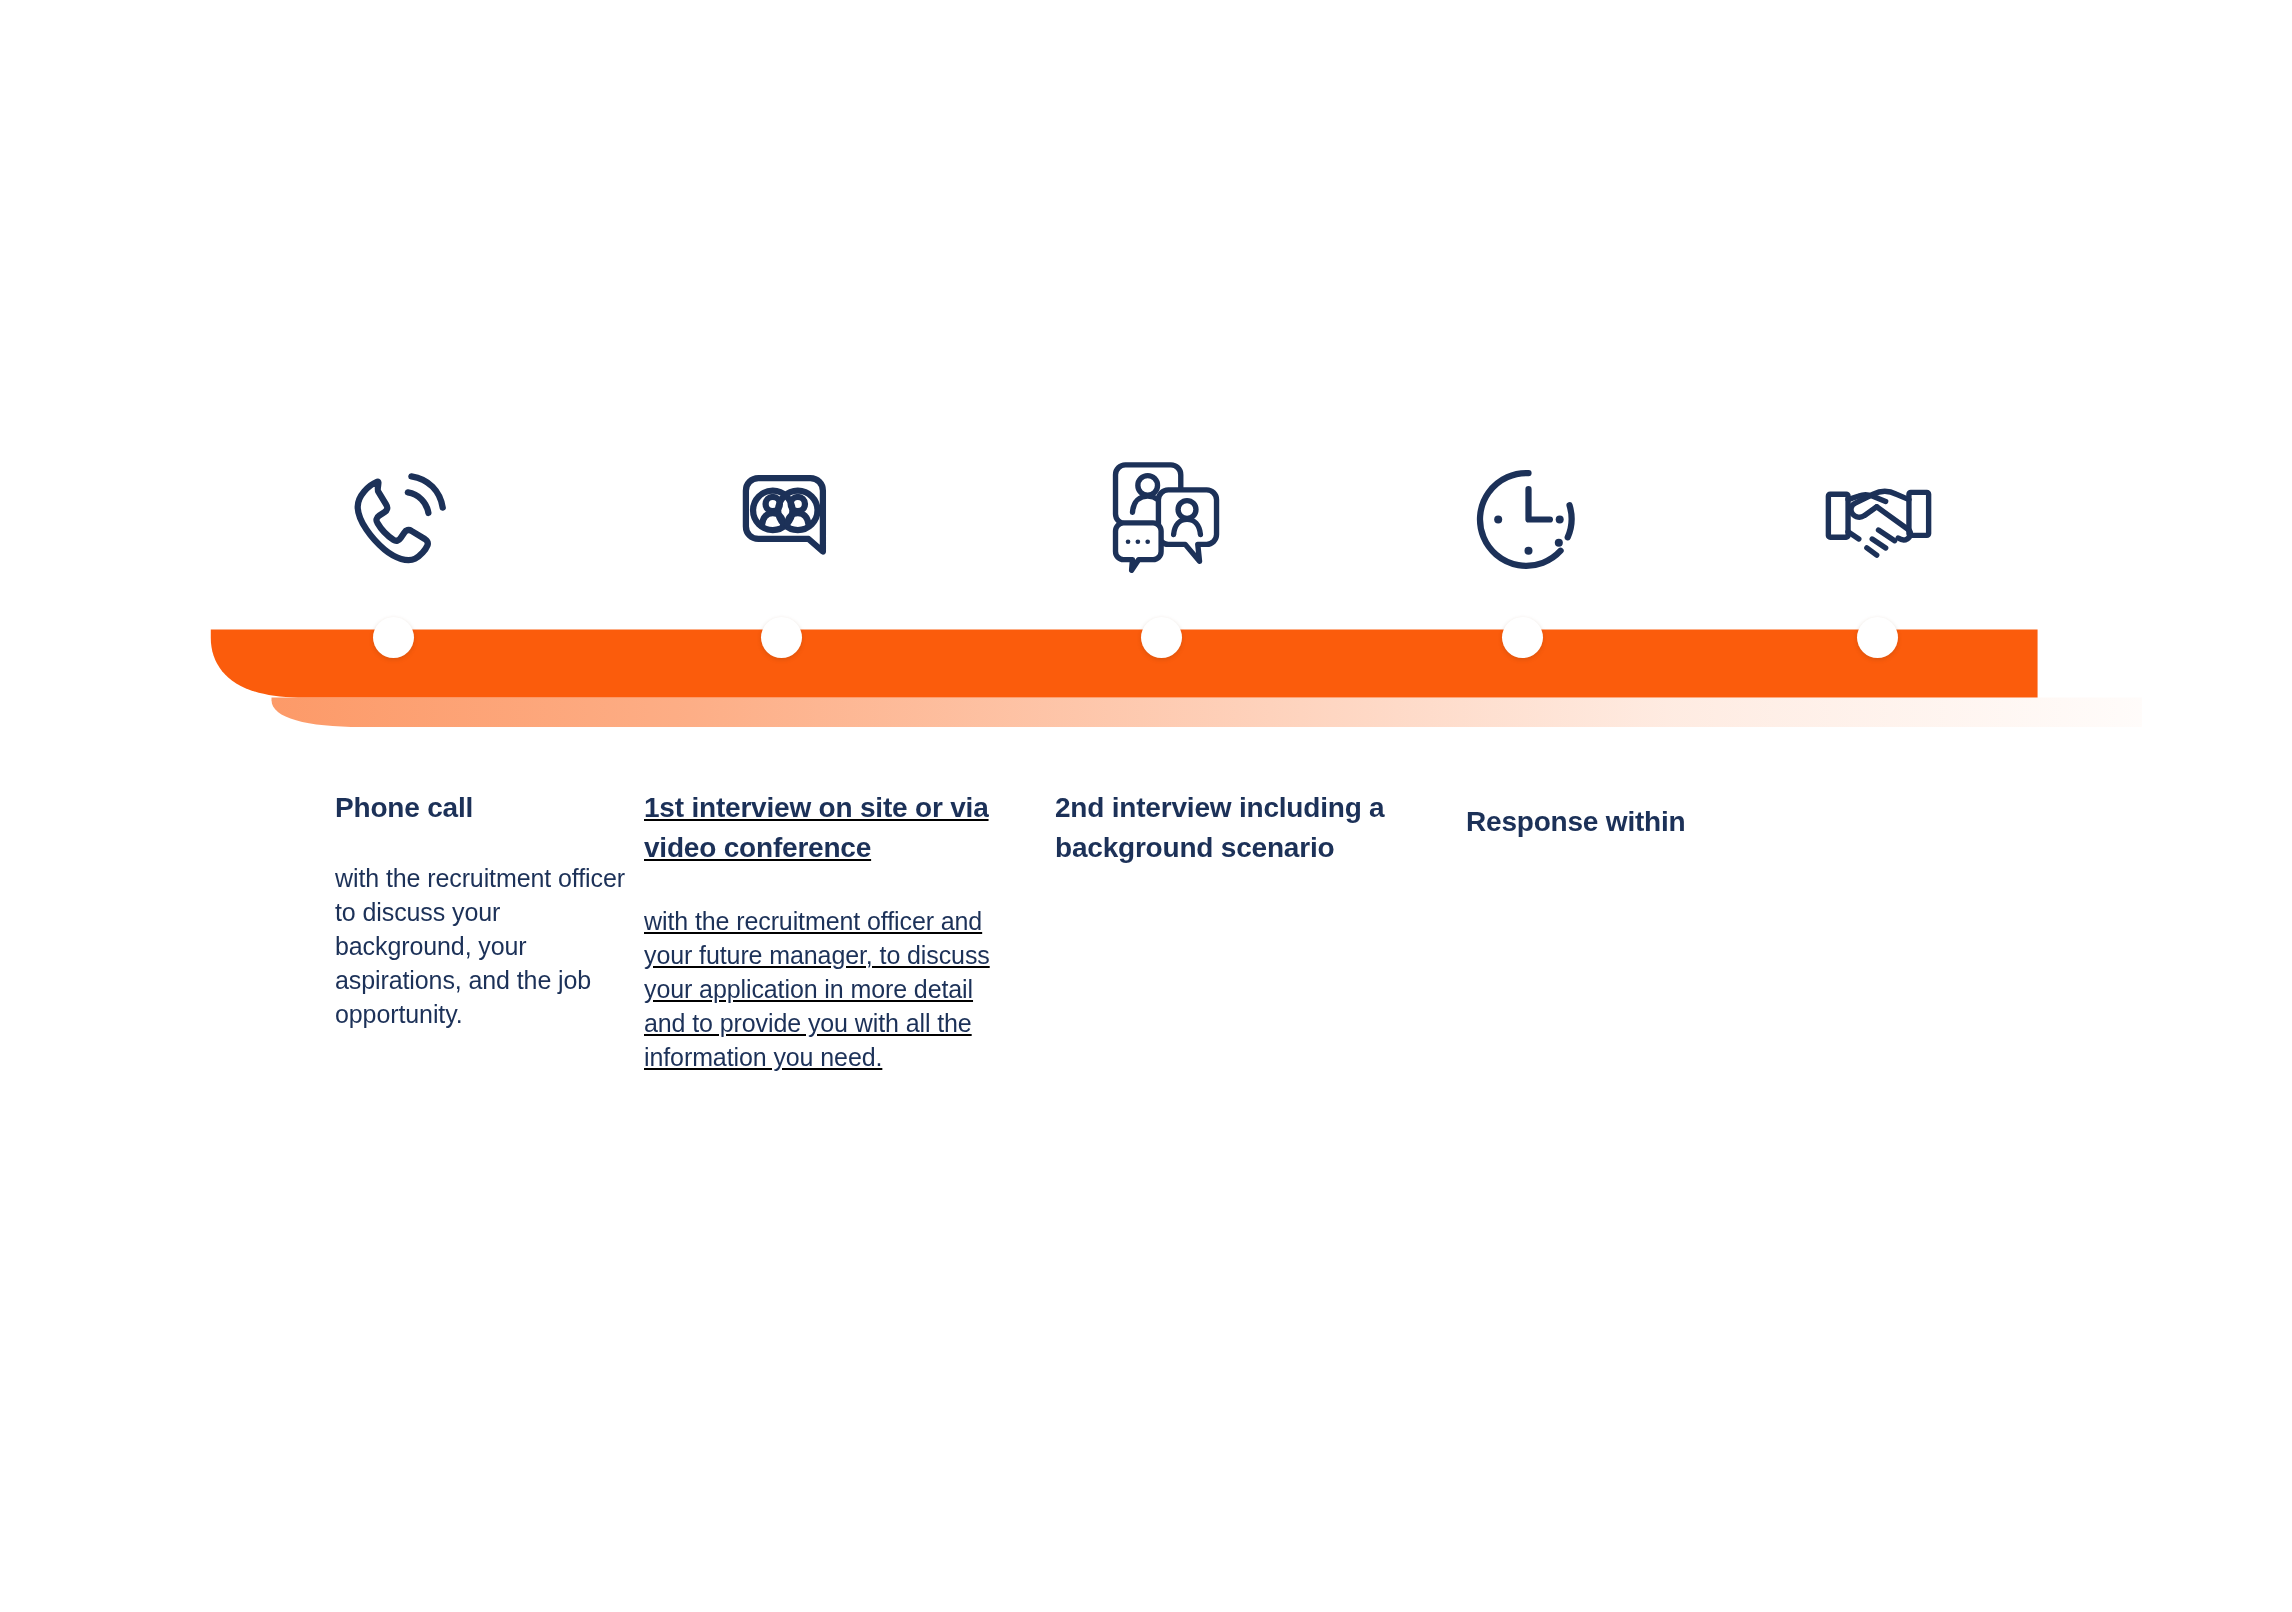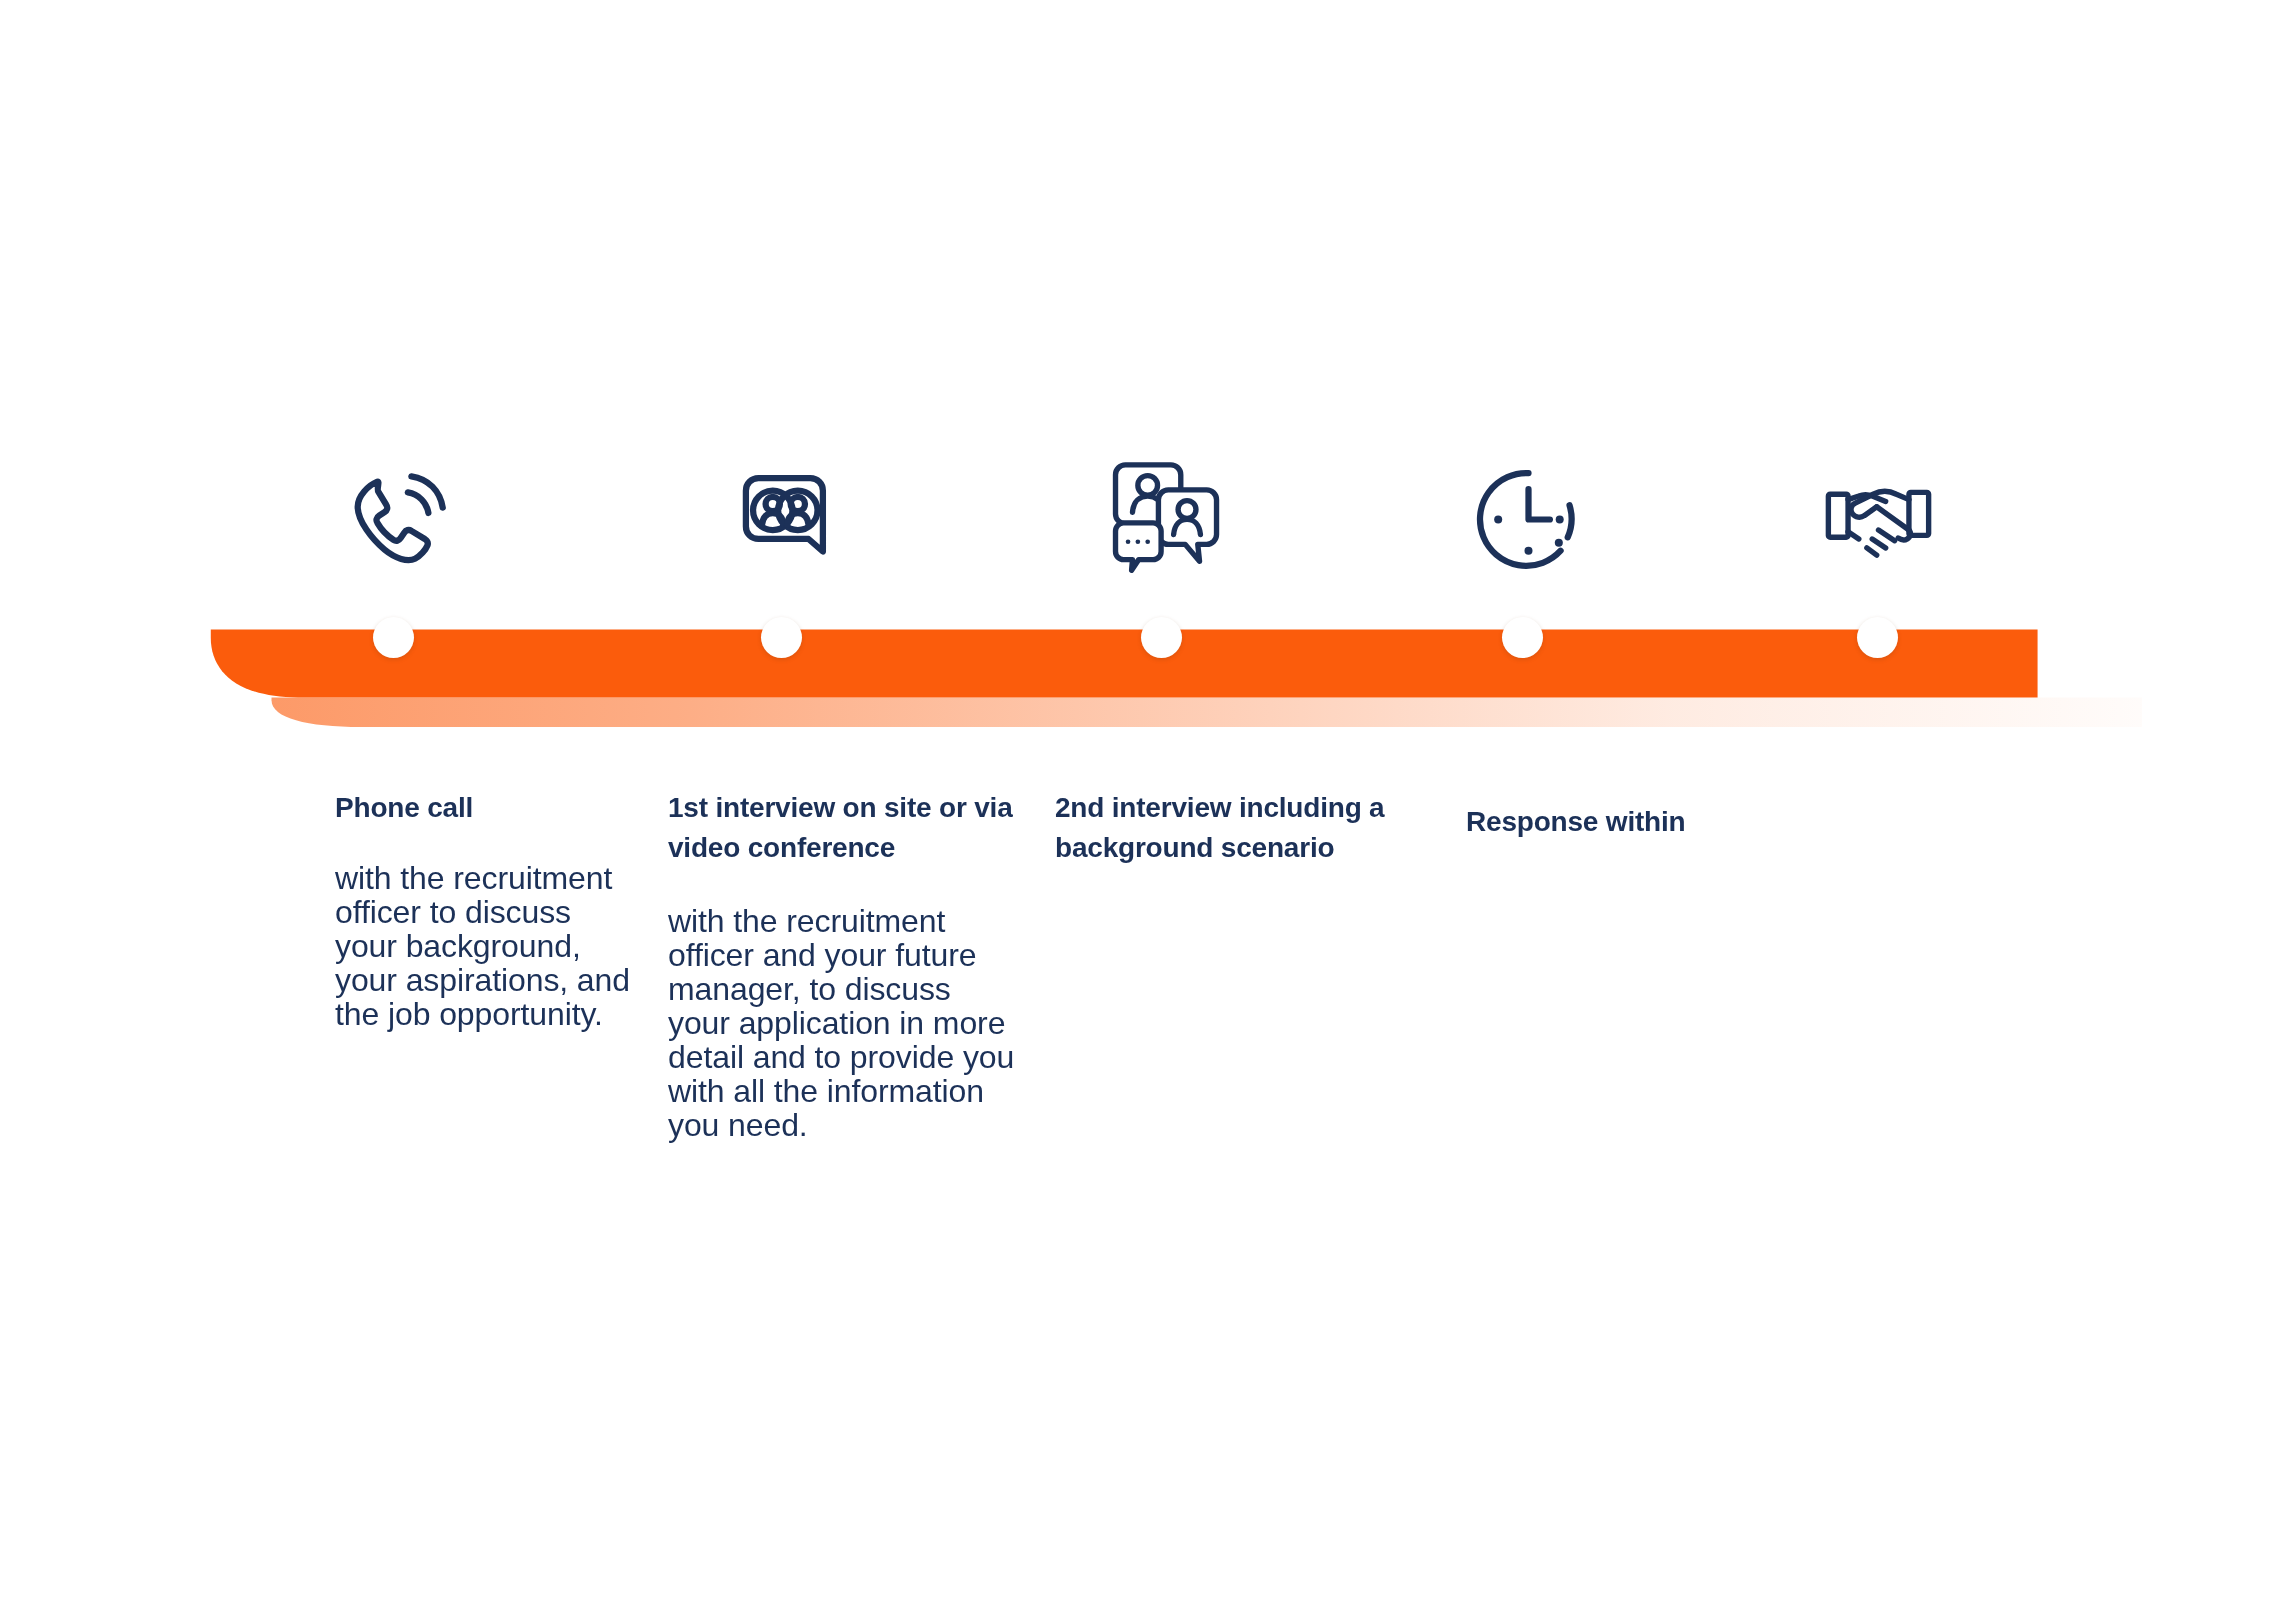--- a/index.html
+++ b/index.html
@@ -78,21 +78,21 @@
   .col h3 {
     margin: 0;
     font-size: 28px;
     line-height: 40px;
     font-weight: bold;
     color: #1c3158;
     letter-spacing: -0.2px;
   }
   .col p {
     margin: 0;
-    font-size: 32px;
+    font-size: 25px;
     line-height: 34px;
     font-weight: normal;
     color: #1c3158;
     letter-spacing: -0.1px;
   }
   .gap-1 { height: 33px; }
   .gap-2 { height: 36px; }
   .gap-3 { height: 37px; }
 </style>
 </head>
@@ -203,21 +203,21 @@
   </div>
 
   <div class="cols">
 
     <div class="col" style="left:335px; width:304px;">
       <h3>Phone call</h3>
       <div class="gap-1"></div>
       <p>with the recruitment officer to discuss your background, your aspirations, and the job opportunity.</p>
     </div>
 
-    <div class="col" style="left:668px; width:349px;">
+    <div class="col" style="left:644px; width:349px;text-decoration:underline;">
       <h3>1st interview on site or via video conference</h3>
       <div class="gap-2"></div>
       <p>with the recruitment officer and your future manager, to discuss your application in more detail and to provide you with all the information you need.</p>
     </div>
 
     <div class="col" style="left:1055px; width:340px;">
       <h3>2nd interview including a background scenario</h3>
       <div class="gap-3"></div>
     </div>
 

